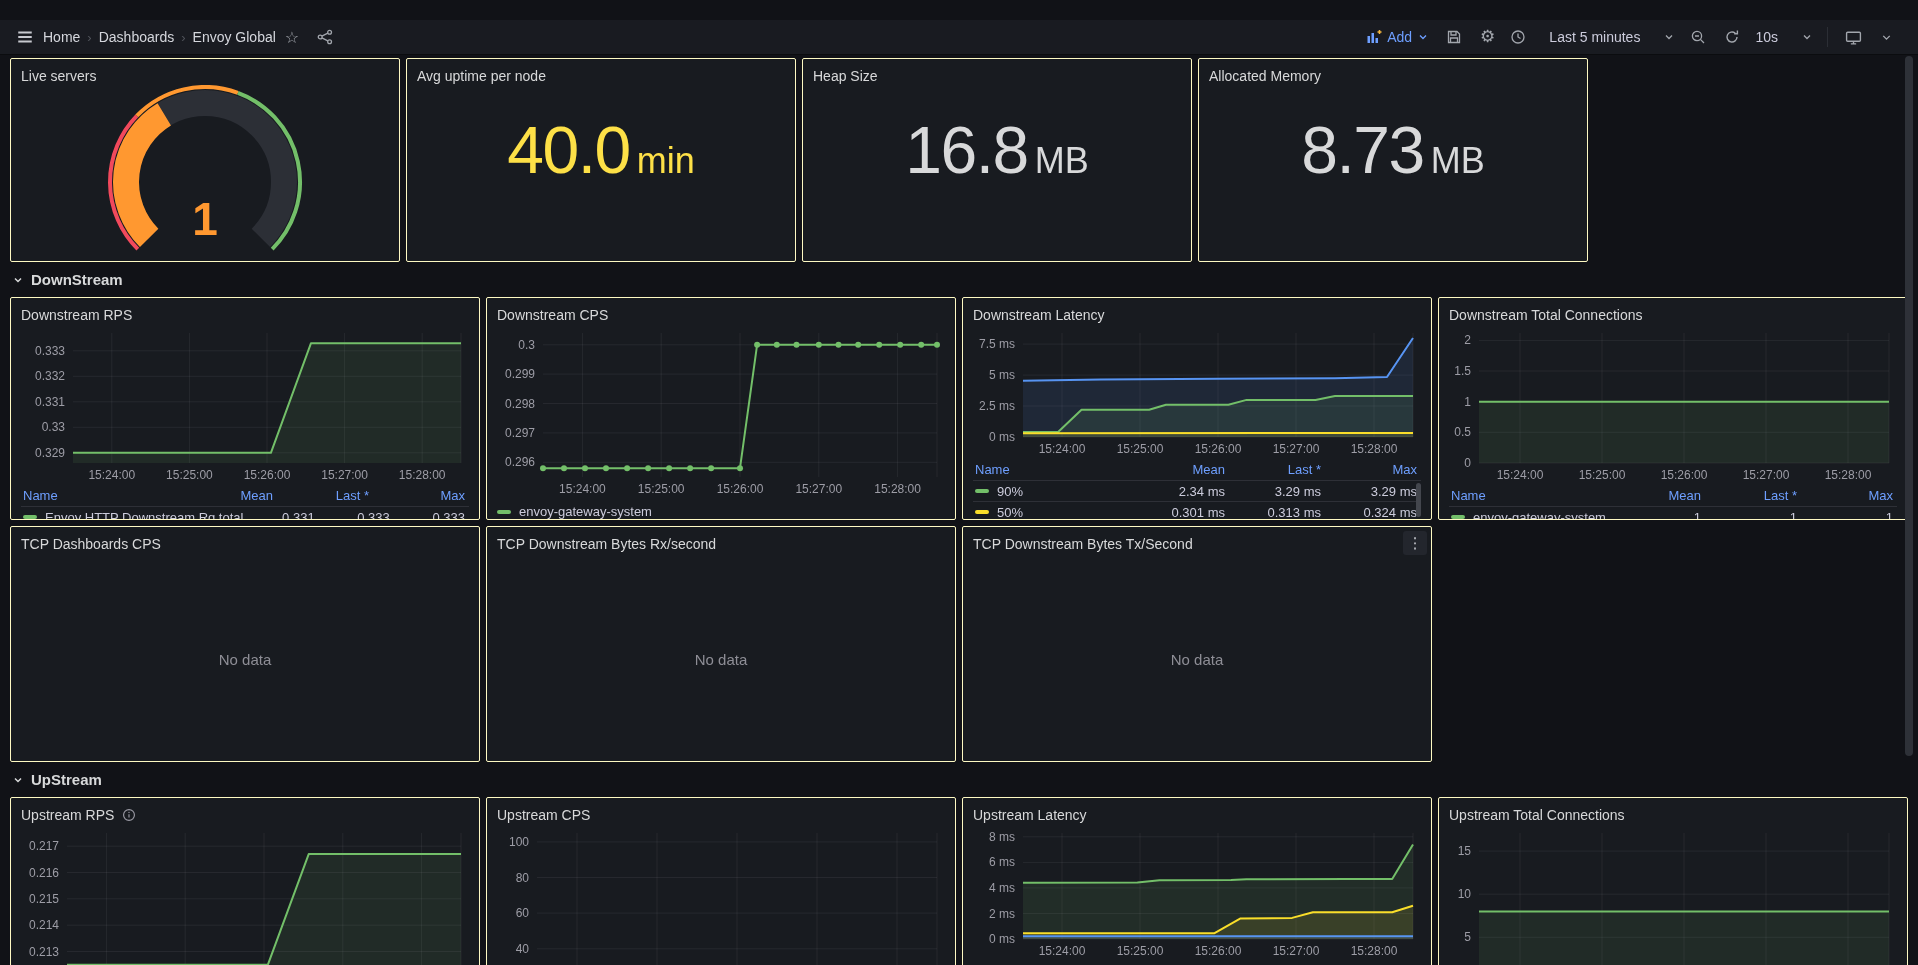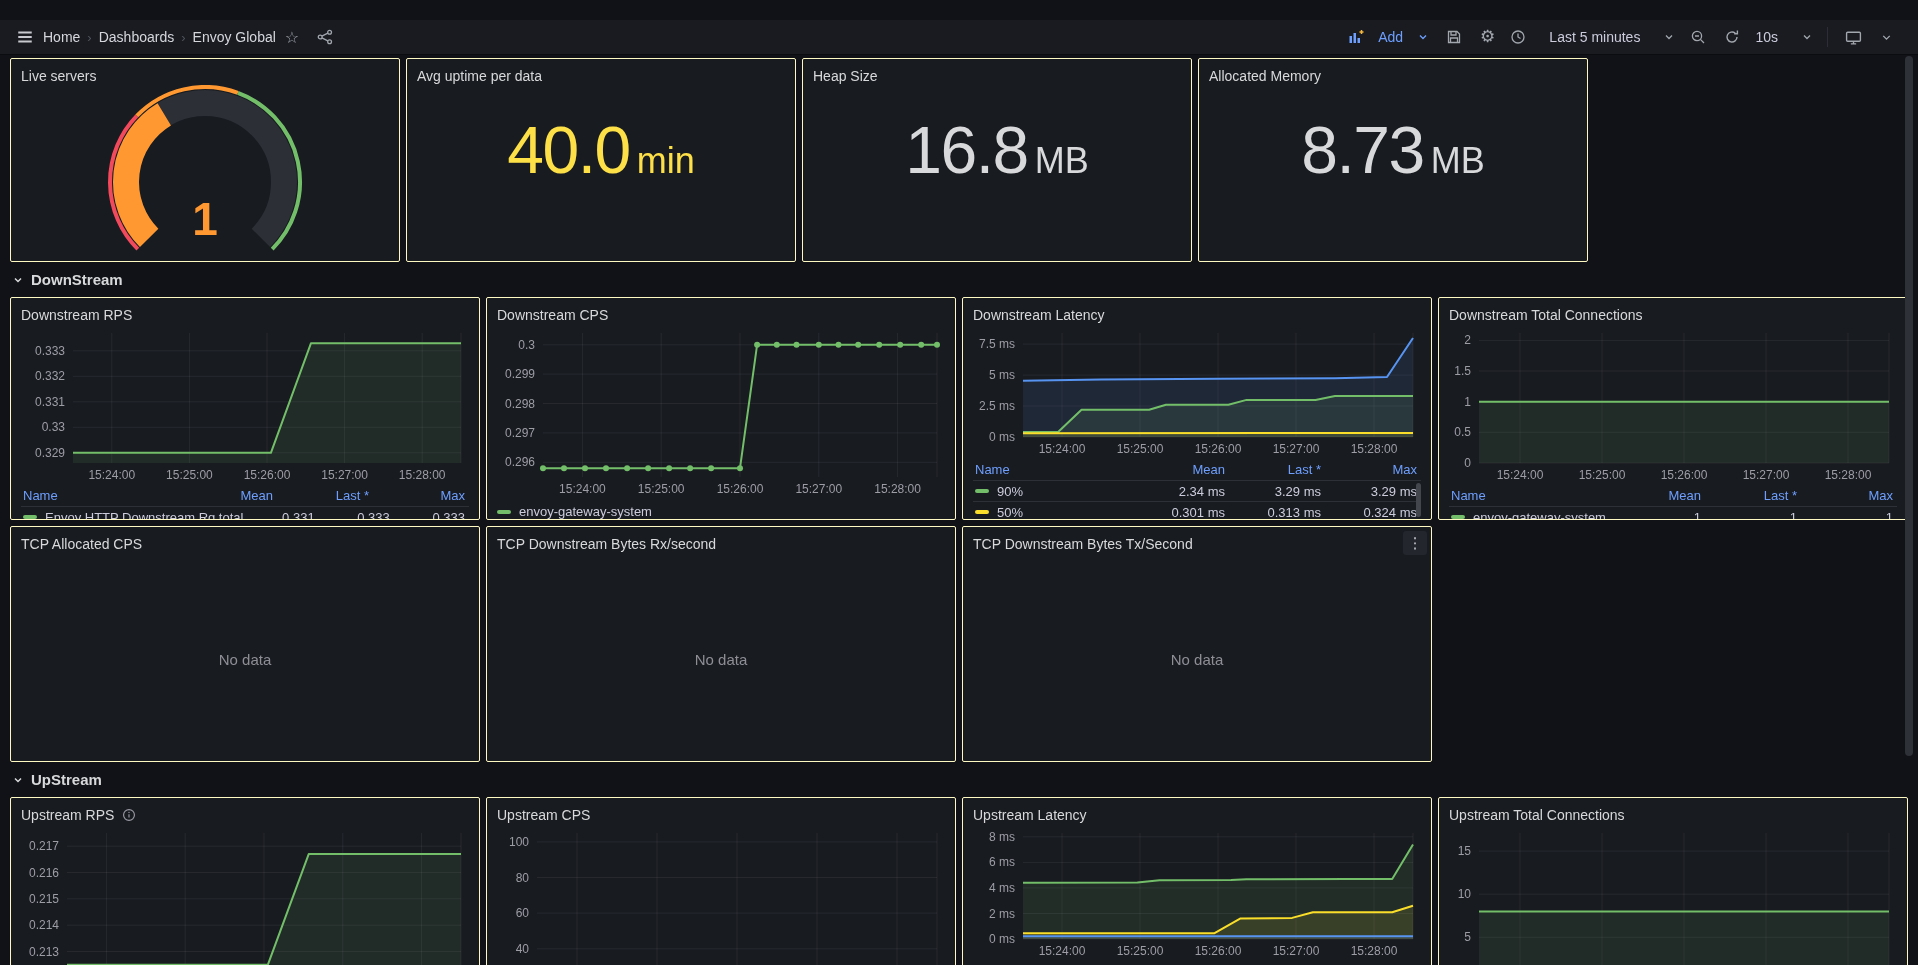--- a/index.html
+++ b/index.html
@@ -4,21 +4,21 @@
 <style>
   html,body{margin:0;padding:0;width:1918px;height:965px;overflow:hidden;background:#111217;
     font-family:"Liberation Sans",sans-serif;color:#ccccdc;}
   .topbar{height:34px;display:flex;align-items:center;padding:0 16px;background:#191b21;border-bottom:1px solid #0b0c0f;margin-top:20px;}
   .hamburger{display:inline-flex;margin-right:14px;cursor:pointer}
   .crumb{font-size:14px;color:#d5d7dd;cursor:pointer;white-space:nowrap}
   .sep{color:#51545b;margin:0 7px;font-size:13px}
   .tb-ic{display:inline-flex;align-items:center;justify-content:center;margin:0 9px;cursor:pointer;color:#a2a6ad}
   .tb-ic svg{display:block}
   .spacer{flex:1}
-  .add-btn{display:flex;align-items:center;gap:14px;color:#6e9fff;font-size:14px;font-weight:500;cursor:pointer;margin-right:8px}
+  .add-btn{display:flex;align-items:center;gap:5px;color:#6e9fff;font-size:14px;font-weight:500;cursor:pointer;margin-right:8px}
   .timepick{display:flex;align-items:center;gap:23px;font-size:14px;color:#ccccdc;cursor:pointer;margin:0 6px}
   .divider{width:1px;height:20px;background:#2b2e35;margin:0 8px}
   .gear-glyph{font-size:17px;line-height:16px;color:#a2a6ad}
   .dash{padding:3px 10px}
   .row{display:flex;gap:6px;margin-bottom:6px}
   .panel{background:#181b20;border:1px solid #fef9c3;border-radius:2px;position:relative;
     padding:5px 10px;box-sizing:border-box;overflow:hidden}
   .row1 .panel{width:390px;height:204px}
   .row2 .panel{width:470px;height:223px}
   .row3 .panel{width:470px;height:236px}
@@ -146,21 +146,21 @@
             <path d="M 117.82 164.18 A 95 95 0 0 1 116.78 30.89" stroke="#f2495c" stroke-width="4" fill="none"></path>
             <path d="M 116.78 30.89 A 95 95 0 0 1 217.88 7.87" stroke="#ff9830" stroke-width="4" fill="none"></path>
             <path d="M 217.88 7.87 A 95 95 0 0 1 252.18 164.18" stroke="#73bf69" stroke-width="4" fill="none"></path>
             <path d="M 129.14 152.86 A 79 79 0 0 1 144.25 29.32" stroke="#ff9830" stroke-width="26" fill="none"></path>
             <text x="185" y="150" text-anchor="middle" font-size="46" font-weight="bold" fill="#ff9830" font-family="Liberation Sans,sans-serif">1</text>
           </svg>
         </div>
     </div>
     <div class="panel">
       <div class="panel-title">
-          <span>Avg uptime per data</span>
+          <span>Avg uptime per node</span>
         </div>
       <div class="stat-body" style="color: #fde047;">
         <span class="stat-val">40.0</span>
         <span class="stat-unit">min</span>
       </div>
     </div>
     <div class="panel">
       <div class="panel-title">
           <span>Heap Size</span>
         </div>
@@ -387,21 +387,21 @@
             <span class="lg-v">1</span>
             <span class="lg-v">1</span>
           </div>
         </div>
     </div>
   </div>
 
   <div class="row row3">
     <div class="panel">
       <div class="panel-title">
-          <span>TCP Allocated CPS</span>
+          <span>TCP Dashboards CPS</span>
         </div>
       <div class="nodata">No data</div>
     </div>
     <div class="panel">
       <div class="panel-title">
           <span>TCP Downstream Bytes Rx/second</span>
         </div>
       <div class="nodata">No data</div>
     </div>
     <div class="panel">

